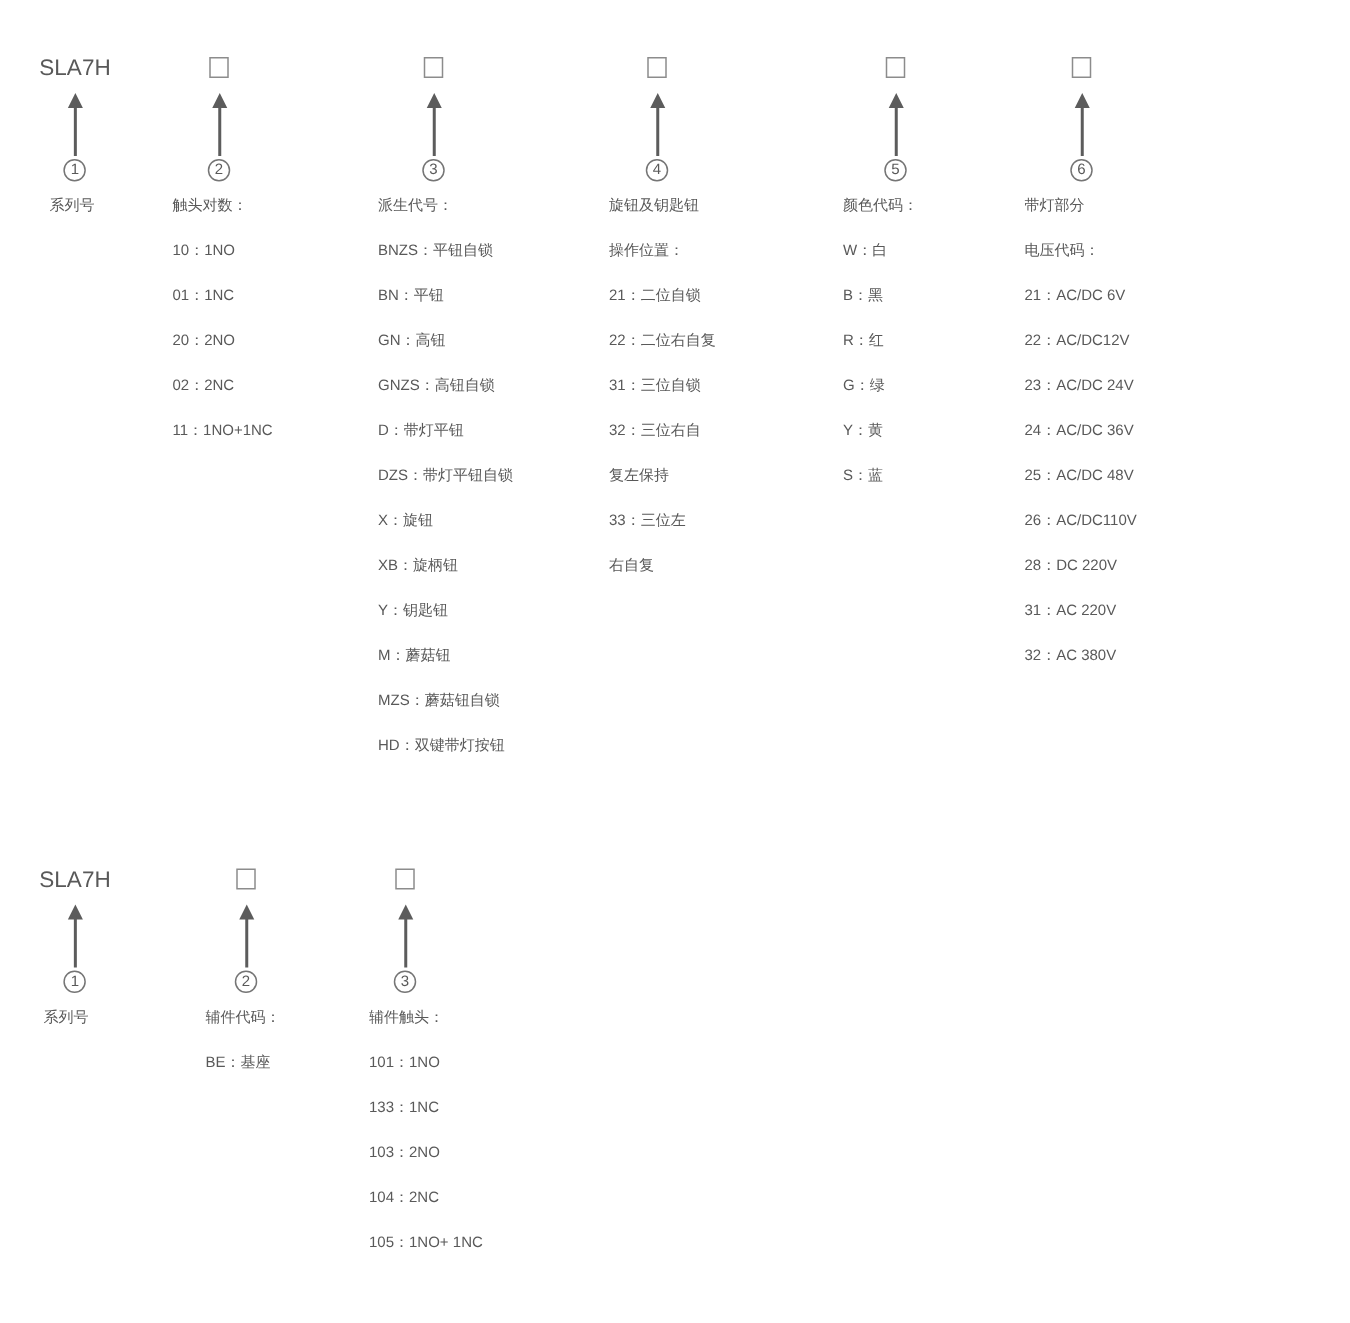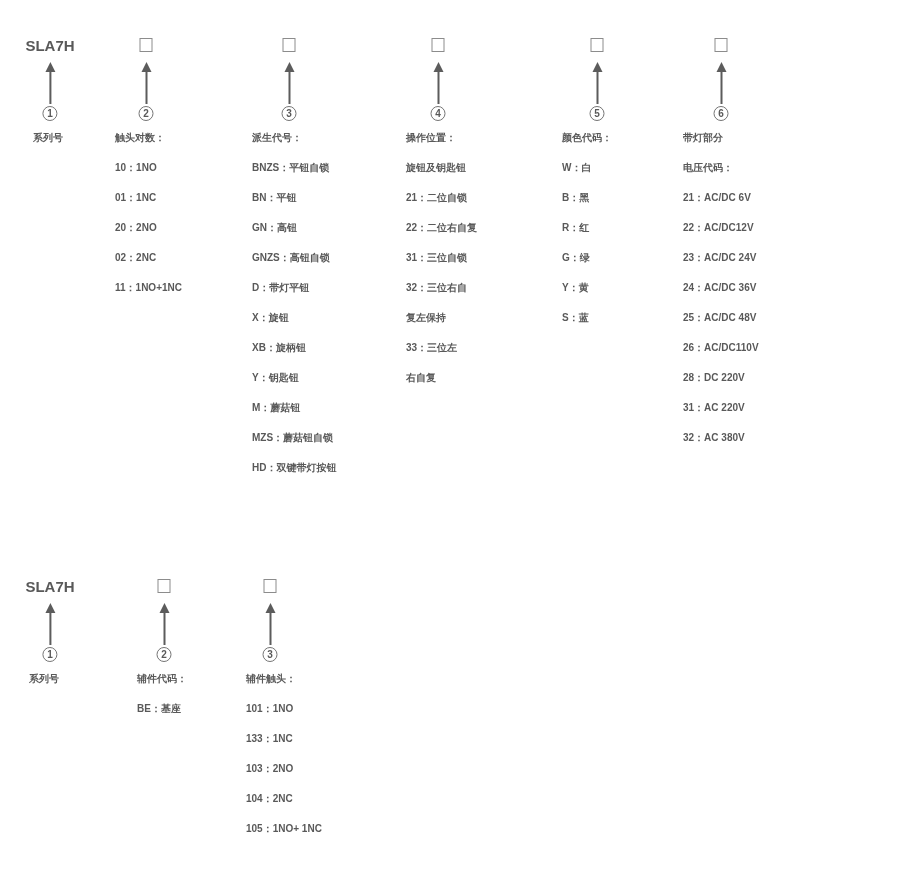--- a/index.html
+++ b/index.html
@@ -1,21 +1,21 @@
 <!DOCTYPE html>
 <html><head>
 <meta charset="utf-8">
 <style>
   html,body{margin:0;padding:0;}
   body{
     width:900px;height:882px;background:#ffffff;position:relative;overflow:hidden;
     font-family:"Liberation Sans","DejaVu Sans",sans-serif;
     color:#595959;
   }
-  .sec{position:absolute;left:0;width:900px;font-weight:bold;}
+  .sec{position:absolute;left:0;width:900px;}
   .s1{top:0;height:560px;}
   .s2{top:541px;height:341px;}
 
   
   .marker{position:absolute;top:36px;display:flex;flex-direction:column;align-items:center;transform:translateX(-50%);}
   .hdr{height:18px;display:flex;align-items:center;justify-content:center;font-size:15px;color:#595959;}
   .codebox{display:block;width:11px;height:12px;border:1px solid #8c8c8c;background:#fff;}
   .arrow{margin-top:8px;position:relative;width:12px;height:42px;}
   .arrow .ah{position:absolute;top:0;left:50%;transform:translateX(-50%);width:0;height:0;
     border-left:5px solid transparent;border-right:5px solid transparent;border-bottom:10px solid #5c5c5c;}
@@ -93,20 +93,21 @@
           </div>
         <div class="cnum">3</div>
       </div>
       <div class="lines l3">
           <div class="line">派生代号：</div>
           <div class="line">BNZS：平钮自锁</div>
           <div class="line">BN：平钮</div>
           <div class="line">GN：高钮</div>
           <div class="line">GNZS：高钮自锁</div>
           <div class="line">D：带灯平钮</div>
+          <div class="line">DZS：带灯平钮自锁</div>
           <div class="line">X：旋钮</div>
           <div class="line">XB：旋柄钮</div>
           <div class="line">Y：钥匙钮</div>
           <div class="line">M：蘑菇钮</div>
           <div class="line">MZS：蘑菇钮自锁</div>
           <div class="line">HD：双键带灯按钮</div>
         </div>
     </div>
 
     <div>
@@ -114,22 +115,22 @@
         <div class="hdr">
             <span class="codebox"></span>
           </div>
         <div class="arrow">
             <i class="ah"></i>
             <i class="as"></i>
           </div>
         <div class="cnum">4</div>
       </div>
       <div class="lines l4">
+          <div class="line">旋钮及钥匙钮</div>
           <div class="line">操作位置：</div>
-          <div class="line">旋钮及钥匙钮</div>
           <div class="line">21：二位自锁</div>
           <div class="line">22：二位右自复</div>
           <div class="line">31：三位自锁</div>
           <div class="line">32：三位右自</div>
           <div class="line">复左保持</div>
           <div class="line">33：三位左</div>
           <div class="line">右自复</div>
         </div>
     </div>
 

